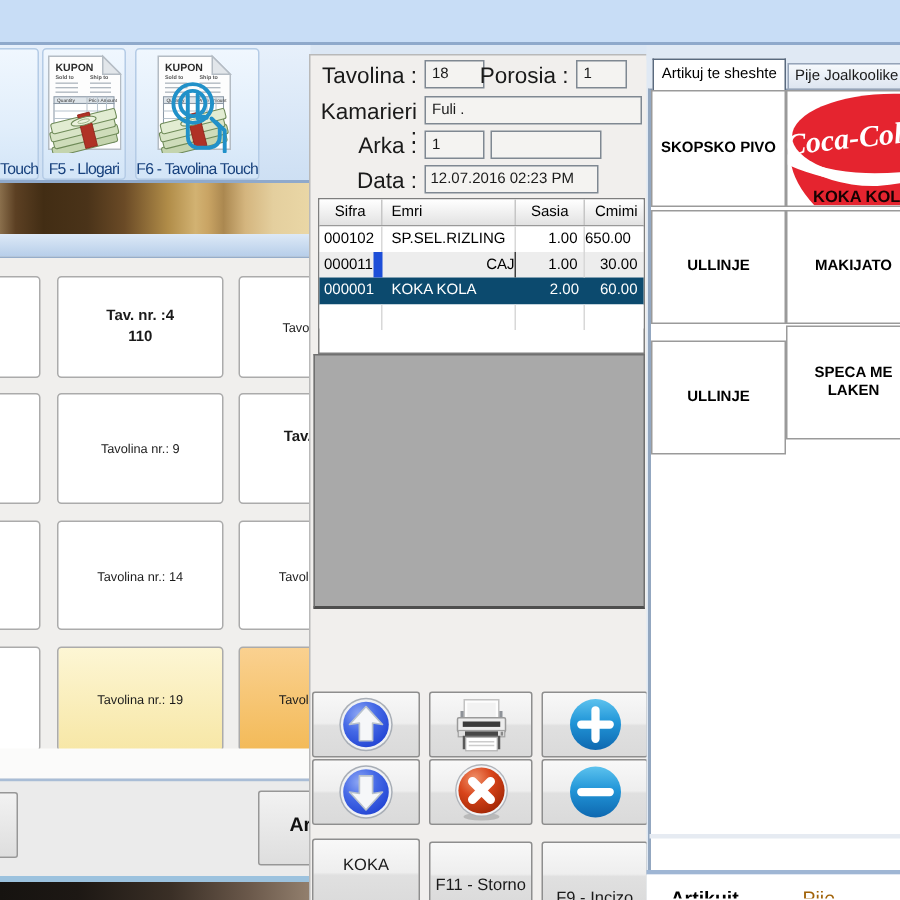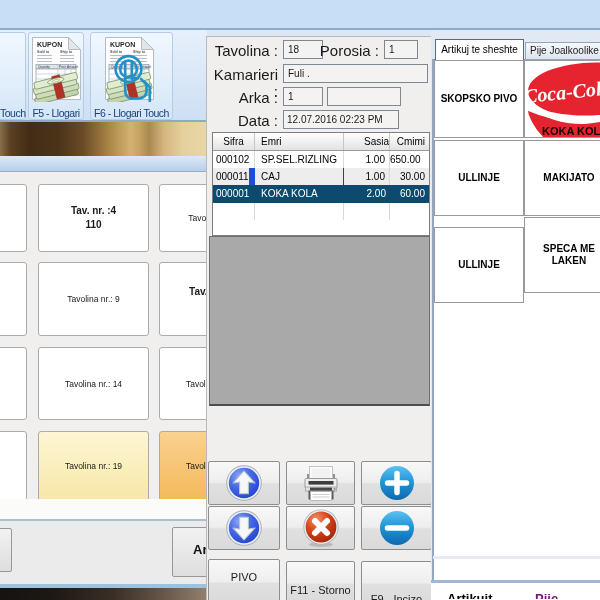--- a/index.html
+++ b/index.html
@@ -103,21 +103,21 @@
  </g>
 <g stroke="#2191c9" fill="none" stroke-linecap="round" stroke-linejoin="round" stroke-width="2.6">
   <circle cx="24.5" cy="33" r="8.4"></circle>
   <circle cx="24.5" cy="33" r="12.9"></circle>
   <path d="M21.2 27 V55 Q21.2 61 27 62.5 H35.5 Q42.5 61.5 42.5 55 V48.5 L37 43"></path>
   <path d="M27.8 27 V41.5"></path>
   <path d="M27.8 43 Q31 41 33.8 42.5"></path>
   <path d="M40 45.5 L45.8 51 V65"></path>
  </g>
 </svg></div>
-<div class="abs" style="left:90px;top:107px;width:83px;height:12px;font-size:10.5px;letter-spacing:-0.5px;color:#17407c;text-align:center;white-space:nowrap;">F6 - Llogari Touch</div>
+<div class="abs" style="left:90px;top:107px;width:83px;height:12px;font-size:10.5px;letter-spacing:-0.5px;color:#17407c;text-align:center;white-space:nowrap;">F6 - Tavolina Touch</div>
 <div class="abs" style="left:0;top:120px;width:207px;height:2px;background:#8fa9cb;"></div>
 
 <div class="abs" style="left:0;top:122px;width:207px;height:34px;background:linear-gradient(90deg,#8a6f4c 0%,#5c4023 5%,#422d14 14%,#4a3319 28%,#6a4a26 40%,#b08c48 54%,#d2b272 63%,#c9a464 67%,#ab8850 72%,#d4b57e 79%,#e4cf9e 88%,#ead7a6 100%);"></div>
 
 <div class="abs" style="left:0;top:156px;width:207px;height:16px;background:linear-gradient(#dde9f7,#b7cee9);border-bottom:1px solid #96adc9;box-sizing:border-box;"></div>
 
 <div class="tavbtn" style="left:-84px;top:184px;width:109px;height:66px;"></div>
 <div class="tavbtn" style="left:38px;top:184px;width:109px;height:66px;font-weight:bold;font-size:10px;line-height:14px;">Tav. nr. :4<br>110</div>
 <div class="tavbtn" style="left:159px;top:184px;width:109px;height:66px;">Tavolina nr.: 5</div>
 <div class="tavbtn" style="left:-84px;top:262px;width:109px;height:72px;"></div>
@@ -150,32 +150,32 @@
 <div class="lbl" style="left:208px;top:89px;width:70px;">Arka :</div>
 <div class="tb" style="left:283px;top:87px;width:40px;height:19px;">1</div>
 <div class="tb" style="left:327px;top:87px;width:74px;height:19px;"></div>
 <div class="lbl" style="left:208px;top:112px;width:70px;">Data :</div>
 <div class="tb" style="left:283px;top:110px;width:116px;height:19px;padding-left:3px;">12.07.2016 02:23 PM</div>
 
 <div class="abs" style="left:212px;top:132px;width:218px;height:104px;background:#fff;border:1px solid #7e7e7e;box-sizing:border-box;font-size:0;">
  <div style="height:17px;background:linear-gradient(#ffffff,#e2e2e2);border-bottom:1px solid #9a9a9a;white-space:nowrap;">
   <div class="gcell" style="width:42px;text-align:center;border-right:1px solid #c6c6c6;">Sifra</div>
   <div class="gcell" style="width:89px;padding-left:6px;border-right:1px solid #c6c6c6;">Emri</div>
-  <div class="gcell" style="width:46px;text-align:right;padding-right:0;border-right:1px solid #c6c6c6;">Sasia</div>
+  <div class="gcell" style="width:46px;text-align:center;padding-right:0;border-right:1px solid #c6c6c6;">Sasia</div>
   <div class="gcell" style="width:37px;text-align:right;padding-right:2px;">Cmimi</div>
  </div>
  <div style="height:17px;white-space:nowrap;background:#fff;">
   <div class="gcell" style="width:42px;padding-left:3px;border-right:1px solid #d8d8d8;">000102</div>
   <div class="gcell" style="width:89px;padding-left:6px;border-right:1px solid #d8d8d8;">SP.SEL.RIZLING</div>
   <div class="gcell" style="width:46px;text-align:right;padding-right:4px;border-right:1px solid #d8d8d8;">1.00</div>
   <div class="gcell" style="width:37px;text-align:left;padding-right:2px;">650.00</div>
  </div>
  <div style="height:17px;white-space:nowrap;background:#ededed;">
   <div class="gcell" style="width:42px;padding-left:3px;border-right:6px solid #1d4ed8;">000011</div>
-  <div class="gcell" style="width:89px;padding-left:6px;border-right:1px solid #404040;">CAJ</div>
+  <div class="gcell" style="width:89px;padding-left:6px;border-right:1px solid #404040;text-align:right;">CAJ</div>
   <div class="gcell" style="width:46px;text-align:right;padding-right:4px;border-right:1px solid #d8d8d8;">1.00</div>
   <div class="gcell" style="width:37px;text-align:right;padding-right:2px;">30.00</div>
  </div>
  <div style="height:18px;white-space:nowrap;background:#0c4a6e;color:#fff;">
   <div class="gcell" style="width:42px;padding-left:3px;">000001</div>
   <div class="gcell" style="width:89px;padding-left:6px;">KOKA KOLA</div>
   <div class="gcell" style="width:46px;text-align:right;padding-right:4px;">2.00</div>
   <div class="gcell" style="width:37px;text-align:right;padding-right:2px;">60.00</div>
  </div>
  <div style="height:16px;white-space:nowrap;background:#fff;">
@@ -258,21 +258,21 @@
 </svg>
     </div>
 <div class="ibtn" style="left:361px;top:506px;width:69px;height:42px;">
 <svg width="38" height="38" viewBox="0 0 38 38">
 <circle cx="19" cy="19" r="17" fill="url(#pg1)"></circle>
 <path d="M9.5 19 H28.5" stroke="#fff" stroke-width="5.5" stroke-linecap="round"></path>
 </svg>
     </div>
 
 <div class="ibtn" style="left:208px;top:559px;width:70px;height:45px;align-items:flex-start;">
-      <span style="font-size:11px;color:#1a1a1a;margin-top:11px;">PIVO</span>
+      <span style="font-size:11px;color:#1a1a1a;margin-top:11px;">KOKA</span>
     </div>
 <div class="ibtn" style="left:286px;top:561px;width:67px;height:43px;align-items:flex-start;">
       <span style="font-size:11px;color:#1a1a1a;margin-top:22px;">F11 - Storno</span>
     </div>
 <div class="ibtn" style="left:361px;top:561px;width:69px;height:43px;align-items:flex-start;">
       <span style="font-size:11px;color:#1a1a1a;margin-top:31px;">F9 - Incizo</span>
     </div>
 
 <div class="abs" style="left:431px;top:30px;width:169px;height:570px;background:#e0e9f4;"></div>
 <div class="abs" style="left:432px;top:59px;width:168px;height:521px;background:#fff;border-left:2px solid #93a7c0;border-top:1px solid #8496ac;box-sizing:border-box;"></div>
@@ -292,15 +292,15 @@
 </div>
 <div class="pbtn" style="left:434px;top:140px;width:88px;height:74px;">ULLINJE</div>
 <div class="pbtn" style="left:524px;top:140px;width:88px;height:74px;">MAKIJATO</div>
 <div class="pbtn" style="left:434px;top:227px;width:88px;height:74px;">ULLINJE</div>
 <div class="pbtn" style="left:524px;top:217px;width:88px;height:74px;">SPECA ME<br>LAKEN</div>
 
 <div class="abs" style="left:433px;top:556px;width:167px;height:3px;background:#e6ebf2;"></div>
 <div class="abs" style="left:431px;top:580px;width:169px;height:3px;background:#9fb6d4;"></div>
 <div class="abs" style="left:431px;top:583px;width:169px;height:17px;background:#fff;"></div>
 <div class="abs" style="left:447px;top:591px;width:80px;height:8px;overflow:hidden;font-weight:bold;font-size:13px;color:#000;">Artikujt</div>
-<div class="abs" style="left:535px;top:591px;width:40px;height:8px;overflow:hidden;font-weight:bold;font-size:13px;color:#701a75;">Pije</div>
+<div class="abs" style="left:535px;top:591px;width:40px;height:8px;overflow:hidden;font-weight:normal;font-size:13px;color:#a16207;">Pije</div>
 
 </div>
 
 </body></html>

